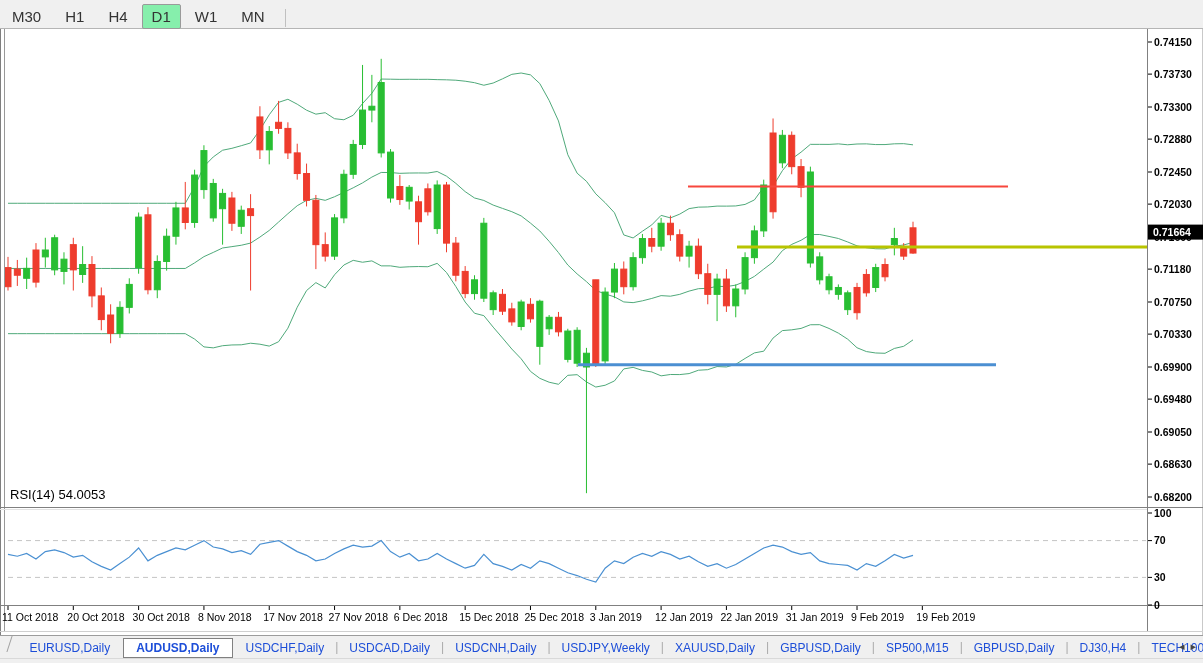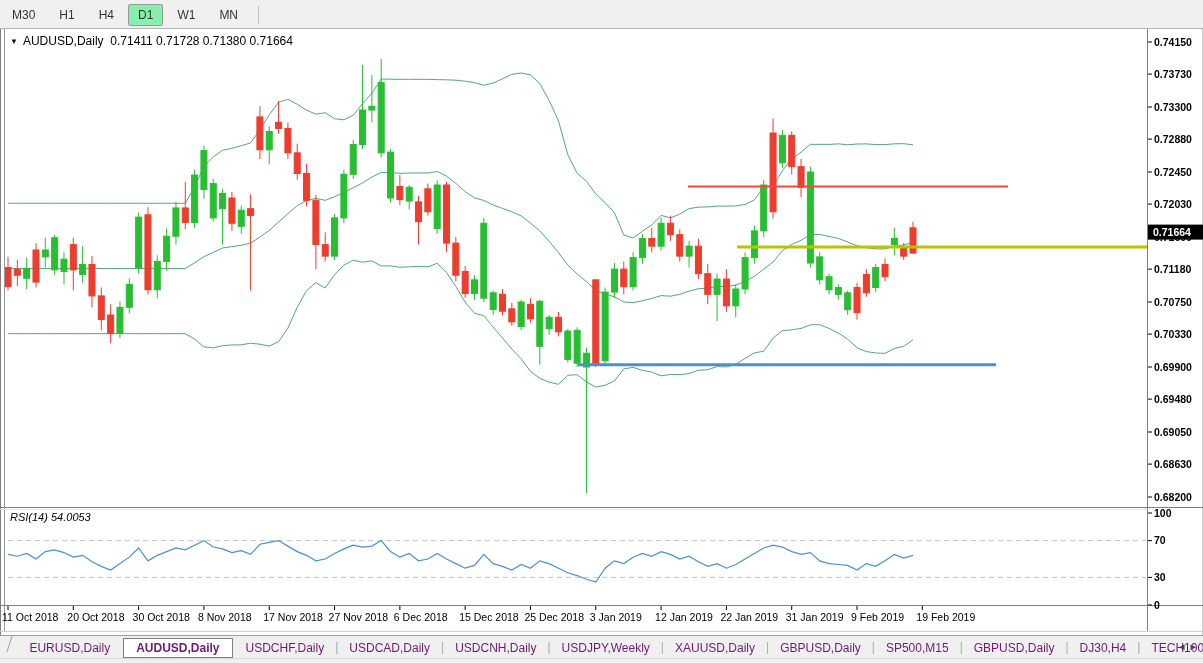--- a/index.html
+++ b/index.html
@@ -1,31 +1,31 @@
 <!DOCTYPE html>
 <html><head>
 <meta charset="utf-8">
 <style>
   html,body{margin:0;padding:0;background:#f0f0f0;font-family:"Liberation Sans",sans-serif;}
   #app{position:relative;width:1203px;height:663px;overflow:hidden;background:#ffffff;}
   
   #toolbar{position:absolute;left:0;top:0;width:1203px;height:28px;background:#f0f0f0;border-bottom:1px solid #b5b5b5;z-index:5;}
-  .tf-btn{display:inline-block;margin:4px 2px 0 2px;padding:3px 9px;font-size:12px;color:#333;cursor:default;border:1px solid transparent;border-radius:2px;}
+  .tf-btn{display:inline-block;margin:4px 2px 0 2px;padding:3px 9px;font-size:15px;color:#333;cursor:default;border:1px solid transparent;border-radius:2px;}
   .tf-btn.active{background:#86efac;border:1px solid #9a9a9a;}
   #tf-divider{display:inline-block;width:1px;height:18px;background:#c0c0c0;vertical-align:middle;margin-left:8px;}
   #top-notch{position:absolute;left:76px;top:2px;width:64px;height:1px;background:#a8a8a8;}
   
   #chart-svg{position:absolute;left:0;top:0;z-index:1;}
   
   #chart-title{position:absolute;left:10px;top:34px;font-size:12px;color:#000;z-index:3;white-space:nowrap;}
   #chart-title .arrow{font-size:8px;vertical-align:1px;margin-right:5px;color:#111;cursor:pointer;}
-  #rsi-label{position:absolute;left:10px;top:511px;font-size:11px;color:#000;z-index:3;white-space:nowrap;font-style:italic;}
+  #rsi-label{position:absolute;left:10px;top:487px;font-size:13px;color:#000;z-index:3;white-space:nowrap;}
   
   #tabbar{position:absolute;left:0;top:635px;width:1203px;height:22px;background:#f0f0f0;border-top:1px solid #9c9c9c;z-index:5;white-space:nowrap;overflow:hidden;}
-  .tab{display:inline-block;padding:3px 13px 3px 13px;font-size:12px;color:#701a75;cursor:pointer;position:relative;top:0;}
+  .tab{display:inline-block;padding:3px 13px 3px 13px;font-size:12px;color:#1d4ed8;cursor:pointer;position:relative;top:0;}
   .tab.active{background:#ffffff;border:1px solid #808080;font-weight:bold;padding:2px 12px;margin-top:0px;}
   .tab-sep{display:inline-block;color:#aaa;font-size:12px;margin:0 -2px;vertical-align:1px;}
   .tab-stub{display:inline-block;width:9px;height:16px;border-right:1px solid #a0a0a0;transform:skewX(-18deg);margin-right:2px;}
   #tab-arrows{position:absolute;right:4px;top:4px;font-size:11px;color:#444;}
   #tab-arrows span{margin:0 3px;cursor:pointer;}
   #bottom-strip{position:absolute;left:0;top:658px;width:1203px;height:5px;background:#f0f0f0;border-top:1px solid #d9d9d9;z-index:5;}
 </style>
 </head>
 <body>
 
@@ -312,21 +312,20 @@
       <polyline points="8,554.4 17.33,556.24 26.66,553.48 35.99,559 45.32,551.64 54.65,549.8 63.980000000000004,552.56 73.31,557.16 82.64,555.32 91.97,561.76 101.3,566.36 110.63,570.04 119.96000000000001,563.6 129.29000000000002,557.16 138.62,547.96 147.95,560.84 157.28,555.32 166.61,551.64 175.94,547.96 185.27,549.8 194.6,545.2 203.93,540.6 213.26,547.04 222.59,548.88 231.92000000000002,552.56 241.25,550.72 250.58,554.4 259.90999999999997,544.28 269.24,542.44 278.57,540.6 287.9,546.12 297.23,551.64 306.56,555.32 315.89,560.84 325.22,559 334.55,553.48 343.88,548.88 353.21,545.2 362.54,547.04 371.87,546.12 381.2,540.6 390.53000000000003,551.64 399.86,557.16 409.19,553.48 418.52,560.84 427.85,559 437.18,553.48 446.51,559 455.84000000000003,563.6 465.17,568.2 474.5,565.44 483.83,554.4 493.16,563.6 502.49,566.36 511.82,570.04 521.15,564.52 530.48,568.2 539.8100000000001,560.84 549.14,563.6 558.47,568.2 567.8,572.8 577.13,575.56 586.46,579.24 595.79,582 605.12,568.2 614.45,560.84 623.78,563.6 633.11,557.16 642.44,553.48 651.77,556.24 661.1,551.64 670.43,554.4 679.76,559 689.09,556.24 698.42,561.76 707.75,566.36 717.08,563.6 726.41,568.2 735.74,564.52 745.07,559 754.4,553.48 763.73,547.96 773.0600000000001,545.2 782.39,547.04 791.72,551.64 801.05,554.4 810.38,552.56 819.71,560.84 829.04,563.6 838.37,564.52 847.7,565.44 857.03,570.04 866.36,563.6 875.69,566.36 885.02,560.84 894.35,554.4 903.6800000000001,558.08 913.01,555.32" fill="none" stroke="#4a90d2" stroke-width="1.2"></polyline>
       <line x1="1148" y1="513" x2="1152" y2="513" stroke="#000"></line>
       <text x="1154" y="516.5" font-size="10.5px" font-family="&quot;Liberation Sans&quot;,sans-serif" fill="#000000" font-weight="bold">100</text>
       <line x1="1148" y1="540.6" x2="1152" y2="540.6" stroke="#000"></line>
       <text x="1154" y="544.1" font-size="10.5px" font-family="&quot;Liberation Sans&quot;,sans-serif" fill="#000000" font-weight="bold">70</text>
       <line x1="1148" y1="577.4" x2="1152" y2="577.4" stroke="#000"></line>
       <text x="1154" y="580.9" font-size="10.5px" font-family="&quot;Liberation Sans&quot;,sans-serif" fill="#000000" font-weight="bold">30</text>
       <line x1="1148" y1="605" x2="1152" y2="605" stroke="#000"></line>
       <text x="1154" y="608.5" font-size="10.5px" font-family="&quot;Liberation Sans&quot;,sans-serif" fill="#000000" font-weight="bold">0</text>
     </svg>
-  <div id="chart-title"><span class="arrow">▼</span><span>AUDUSD,Daily</span>&nbsp;&nbsp;<span>0.71411 0.71728 0.71380 0.71664</span></div>
   <div id="rsi-label"><span>RSI(14)</span>&nbsp;<span>54.0053</span></div>
   <div id="tabbar">
     <span class="tab-stub"></span>
     <span id="tabs-host"><span class="tab">EURUSD,Daily</span><span class="tab active">AUDUSD,Daily</span><span class="tab">USDCHF,Daily</span><span class="tab-sep">|</span><span class="tab">USDCAD,Daily</span><span class="tab-sep">|</span><span class="tab">USDCNH,Daily</span><span class="tab-sep">|</span><span class="tab">USDJPY,Weekly</span><span class="tab-sep">|</span><span class="tab">XAUUSD,Daily</span><span class="tab-sep">|</span><span class="tab">GBPUSD,Daily</span><span class="tab-sep">|</span><span class="tab">SP500,M15</span><span class="tab-sep">|</span><span class="tab">GBPUSD,Daily</span><span class="tab-sep">|</span><span class="tab">DJ30,H4</span><span class="tab-sep">|</span><span class="tab">TECH100</span></span>
     <span id="tab-arrows"><span>◂</span><span>▸</span></span>
   </div>
   <div id="bottom-strip"></div>
 </div>
 
 </body></html>

